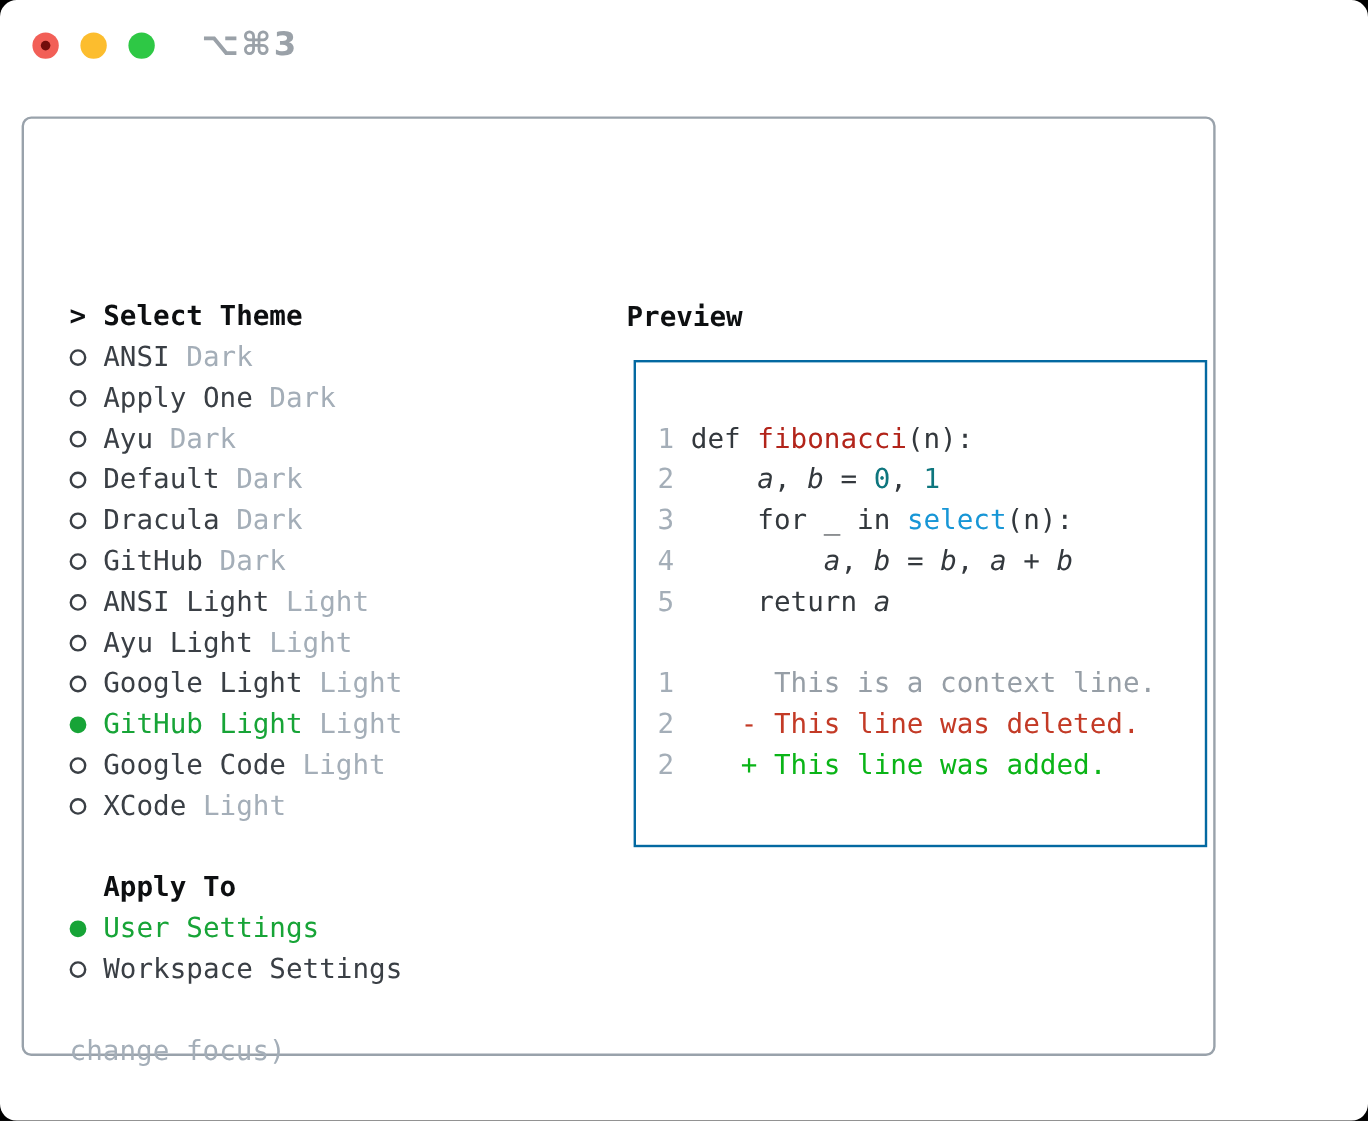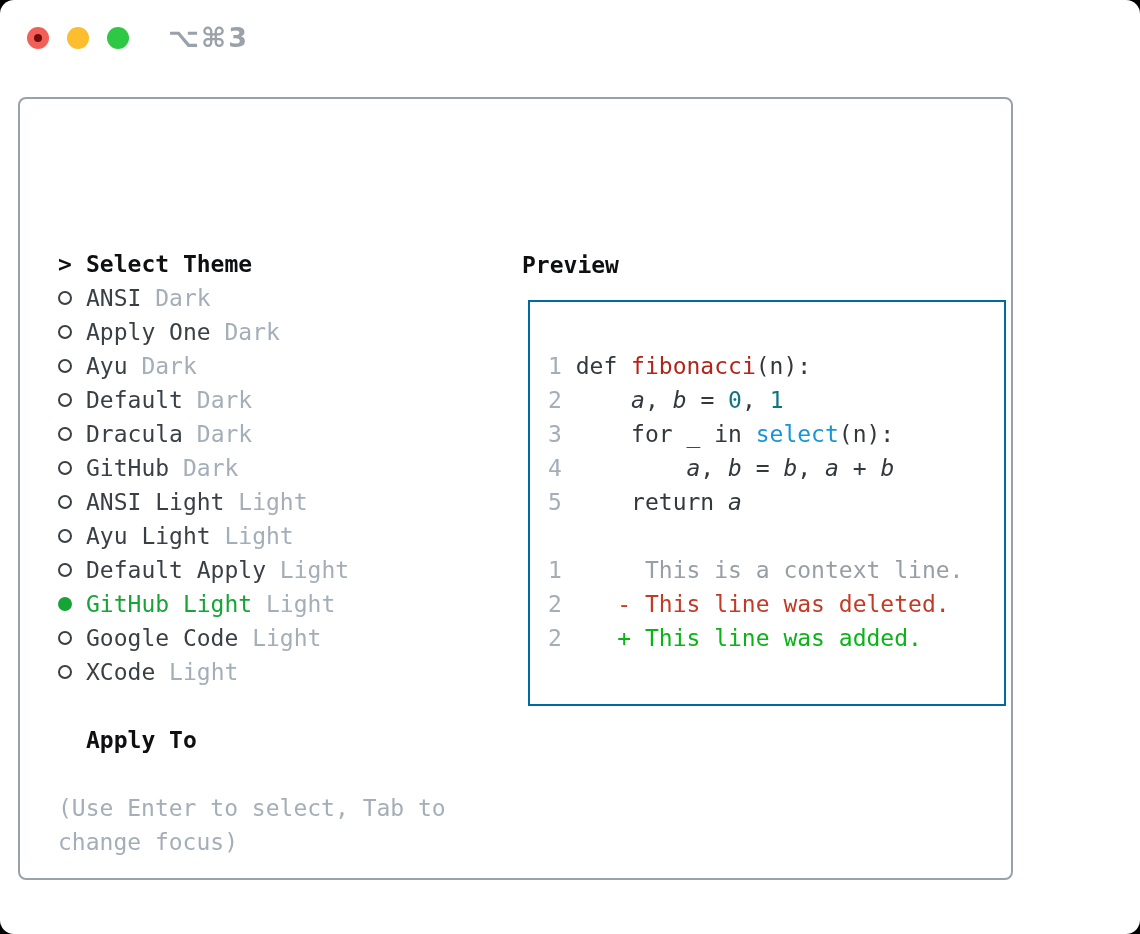--- a/index.html
+++ b/index.html
@@ -79,37 +79,40 @@
 
       <div>
           <div class="row theme-row"><span class="cell"><span class="circle"></span></span><span class="name">ANSI</span><span class="variant">Dark</span></div>
           <div class="row theme-row"><span class="cell"><span class="circle"></span></span><span class="name">Apply One</span><span class="variant">Dark</span></div>
           <div class="row theme-row"><span class="cell"><span class="circle"></span></span><span class="name">Ayu</span><span class="variant">Dark</span></div>
           <div class="row theme-row"><span class="cell"><span class="circle"></span></span><span class="name">Default</span><span class="variant">Dark</span></div>
           <div class="row theme-row"><span class="cell"><span class="circle"></span></span><span class="name">Dracula</span><span class="variant">Dark</span></div>
           <div class="row theme-row"><span class="cell"><span class="circle"></span></span><span class="name">GitHub</span><span class="variant">Dark</span></div>
           <div class="row theme-row"><span class="cell"><span class="circle"></span></span><span class="name">ANSI Light</span><span class="variant">Light</span></div>
           <div class="row theme-row"><span class="cell"><span class="circle"></span></span><span class="name">Ayu Light</span><span class="variant">Light</span></div>
-          <div class="row theme-row"><span class="cell"><span class="circle"></span></span><span class="name">Default Apply</span><span class="variant">Light</span></div>
+          <div class="row theme-row"><span class="cell"><span class="circle"></span></span><span class="name">Google Light</span><span class="variant">Light</span></div>
           <div class="row theme-row selected"><span class="cell"><span class="circle"></span></span><span class="name">GitHub Light</span><span class="variant">Light</span></div>
           <div class="row theme-row"><span class="cell"><span class="circle"></span></span><span class="name">Google Code</span><span class="variant">Light</span></div>
           <div class="row theme-row"><span class="cell"><span class="circle"></span></span><span class="name">XCode</span><span class="variant">Light</span></div>
         </div>
 
       <div class="spacer"></div>
 
       <div class="row">
         <span class="cell"></span>
         <span class="group-title">Apply To</span>
       </div>
 
+      <div>
+          <div class="row theme-row selected"><span class="cell"><span class="circle"></span></span><span class="name">User Settings</span></div>
+          <div class="row theme-row"><span class="cell"><span class="circle"></span></span><span class="name">Workspace Settings</span></div>
+        </div>
 
       <div class="spacer"></div>
 
-      <div class="row hint">(Use Enter to select, Tab to</div>
       <div class="row hint">change focus)</div>
     </div>
 
     <div class="preview-title">Preview</div>
 
     <div class="preview-box">
       <div class="code-block">
           <div class="code-row"><span class="lnum">1</span><span class="tok-p"> def </span><span class="tok-f">fibonacci</span><span class="tok-p">(n):</span></div>
           <div class="code-row"><span class="lnum">2</span><span class="tok-p">     </span><span class="tok-v">a</span><span class="tok-p">, </span><span class="tok-v">b</span><span class="tok-p"> = </span><span class="tok-n">0</span><span class="tok-p">, </span><span class="tok-n">1</span></div>
           <div class="code-row"><span class="lnum">3</span><span class="tok-p">     for _ in </span><span class="tok-b">select</span><span class="tok-p">(n):</span></div>

